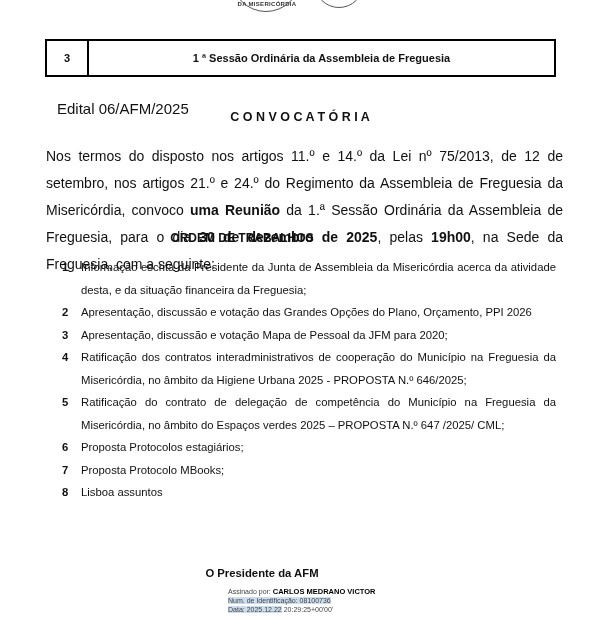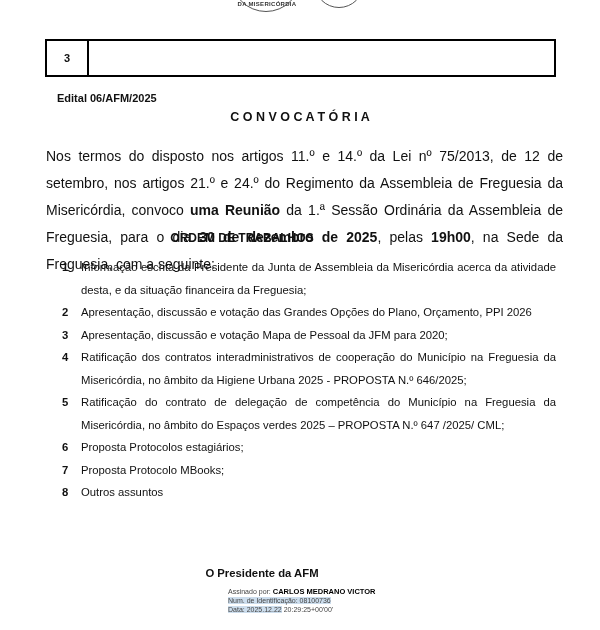--- a/index.html
+++ b/index.html
@@ -11,21 +11,21 @@
   .logo-crop { position: absolute; top: 0; left: 0; width: 600px; height: 13px; overflow: hidden; }
   .logo-arc1 { position: absolute; left: 231px; top: -58px; width: 70px; height: 70px; border: 1.2px solid #555; border-radius: 50%; box-sizing: border-box; }
   .logo-arc2 { position: absolute; left: 314px; top: -42px; width: 50px; height: 50px; border: 1.2px solid #555; border-radius: 50%; box-sizing: border-box; }
   .logo-caption { position: absolute; left: 232px; top: 1px; width: 70px; text-align: center; font-size: 6px; letter-spacing: 0.3px; color: #333; font-weight: 700; }
 
   
   .header-table { position: absolute; left: 45px; top: 39px; width: 511px; height: 38px; border: 2px solid #000; box-sizing: border-box; display: flex; background: #fff; }
   .cell-num { width: 42px; border-right: 2px solid #000; box-sizing: border-box; display: flex; align-items: center; justify-content: center; font-weight: 700; font-size: 11px; }
   .cell-title { flex: 1; display: flex; align-items: center; justify-content: center; font-weight: 700; font-size: 11px; text-align: center; }
 
-  .edital { position: absolute; left: 57px; top: 92px; font-weight: 700; font-size: 11px; }
+  .edital { position: absolute; left: 57px; top: 100px; font-weight: 400; font-size: 15px; }
 
   .doc-title { position: absolute; left: 0; top: 110px; width: 600px; text-align: center; font-weight: 700; font-size: 12.5px; }
 
   .intro { position: absolute; left: 42px; top: 139px; width: 517px; margin: 4px; font-size: 14px; line-height: 27px; text-align: justify; }
 
   .agenda-heading { position: absolute; left: 0; top: 231px; width: 484px; text-align: center; font-weight: 700; font-size: 12px; }
 
   .agenda-list { position: absolute; left: 62px; top: 256px; width: 494px; font-size: 11.3px; }
   .agenda-item { display: flex; line-height: 22.5px; }
   .agenda-num { width: 19px; flex-shrink: 0; font-weight: 700; }
@@ -44,20 +44,21 @@
 <div class="page">
 
   <div class="logo-crop">
     <div class="logo-arc1"></div>
     <div class="logo-arc2"></div>
     <div class="logo-caption">DA MISERICÓRDIA</div>
   </div>
 
   <div class="header-table">
     <div class="cell-num">3</div>
+    <div class="cell-title">1 ª Sessão Ordinária da Assembleia de Freguesia</div>
   </div>
 
   <div class="edital">Edital 06/AFM/2025</div>
 
   <div class="doc-title">C O N V O C A T Ó R I A</div>
 
   <p class="intro"><span>Nos termos do disposto nos artigos 11.º e 14.º da Lei nº 75/2013, de 12 de setembro, nos artigos 21.º e 24.º do Regimento da Assembleia de Freguesia da Misericórdia, convoco </span><span class="b">uma Reunião</span><span> da 1.ª Sessão Ordinária da Assembleia de Freguesia, para o dia </span><span class="b">30 de dezembro de 2025</span><span>, pelas </span><span class="b">19h00</span><span>, na Sede da Freguesia, com a seguinte:</span></p>
 
   <div class="agenda-heading">ORDEM DE TRABALHOS</div>
 
@@ -93,21 +94,21 @@
         <span class="agenda-text">Proposta Protocolos estagiários;</span>
       </div>
 
       <div class="agenda-item">
         <span class="agenda-num">7</span>
         <span class="agenda-text">Proposta Protocolo MBooks;</span>
       </div>
 
       <div class="agenda-item">
         <span class="agenda-num">8</span>
-        <span class="agenda-text">Outros assuntos</span>
+        <span class="agenda-text">Lisboa assuntos</span>
       </div>
     </div>
 
 
   <div class="signer-title">O Presidente da AFM</div>
 
   <div class="signature">
     <div class="sig-line">
       <span>Assinado por: </span><span class="sig-name">CARLOS MEDRANO VICTOR</span>
     </div>

